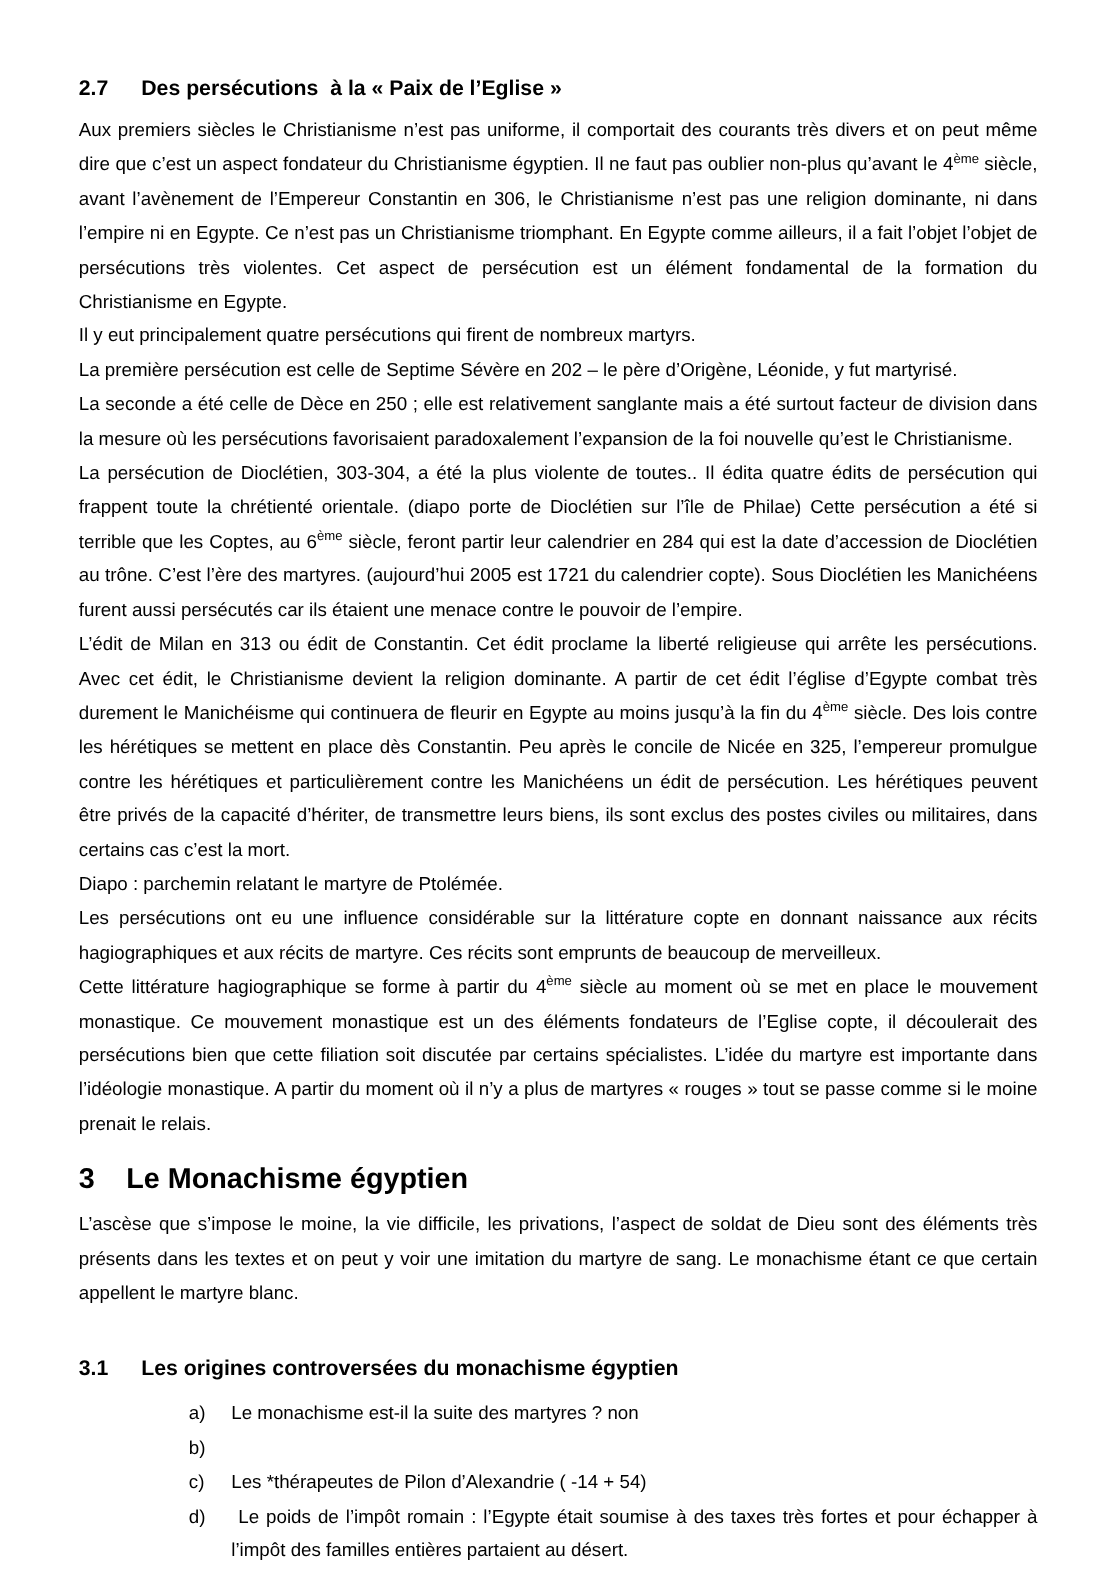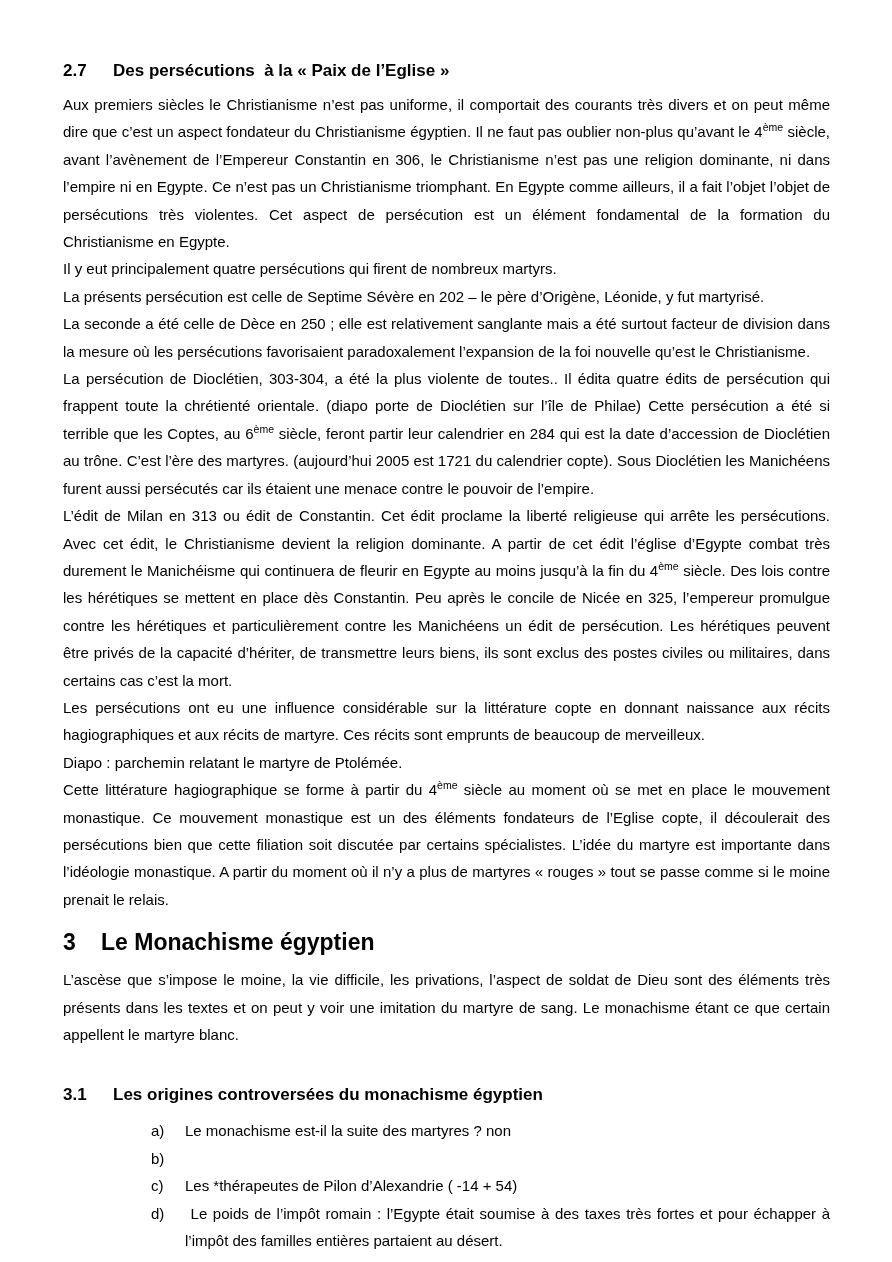--- a/index.html
+++ b/index.html
@@ -36,26 +36,26 @@
 <body>
 
 <div class="page">
   <div>
       <div class="h h2">
         <span class="hnum">2.7</span>
         <span class="htext">Des persécutions  à la « Paix de l’Eglise »</span>
       </div>
       <p class="para"><span>Aux premiers siècles le Christianisme n’est pas uniforme, il comportait des courants très divers et on peut même dire que c’est un aspect fondateur du Christianisme égyptien. Il ne faut pas oublier non-plus qu’avant le 4</span><sup class="sup">ème</sup><span> siècle, avant l’avènement de l’Empereur Constantin en 306, le Christianisme n’est pas une religion dominante, ni dans l’empire ni en Egypte. Ce n’est pas un Christianisme triomphant. En Egypte comme ailleurs, il a fait l’objet l’objet de persécutions très violentes. Cet aspect de persécution est un élément fondamental de la formation du Christianisme en Egypte.</span></p>
       <p class="para"><span>Il y eut principalement quatre persécutions qui firent de nombreux martyrs.</span></p>
-      <p class="para"><span>La présents persécution est celle de </span><span class="u">Septime Sévère en 202</span><span> – le père d’Origène, Léonide, y fut martyrisé.</span></p>
+      <p class="para"><span>La première persécution est celle de </span><span class="u">Septime Sévère en 202</span><span> – le père d’Origène, Léonide, y fut martyrisé.</span></p>
       <p class="para"><span>La seconde a été celle de </span><span class="u">Dèce en 250</span><span> ; elle est relativement sanglante mais a été surtout facteur de division dans la mesure où les persécutions favorisaient paradoxalement l’expansion de la foi nouvelle qu’est le Christianisme.</span></p>
       <p class="para"><span>La persécution de </span><span class="u">Dioclétien, 303-304</span><span>, a été la plus violente de toutes.. Il édita quatre édits de persécution qui frappent toute la chrétienté orientale. (diapo porte de Dioclétien sur l’île de Philae) Cette persécution a été si terrible que les Coptes, au 6</span><sup class="sup">ème</sup><span> siècle, feront partir leur calendrier en 284 qui est la date d’accession de Dioclétien au trône. C’est l’ère des martyres. (aujourd’hui 2005 est 1721 du calendrier copte). Sous Dioclétien les Manichéens furent aussi persécutés car ils étaient une menace contre le pouvoir de l’empire.</span></p>
       <p class="para"><span class="u">L’édit de Milan en 313</span><span> ou édit de Constantin. Cet édit proclame la liberté religieuse qui arrête les persécutions. Avec cet édit, le Christianisme devient la religion dominante. A partir de cet édit l’église d’Egypte combat très durement le Manichéisme qui continuera de fleurir en Egypte au moins jusqu’à la fin du 4</span><sup class="sup">ème</sup><span> siècle. Des lois contre les hérétiques se mettent en place dès Constantin. Peu après le concile de Nicée en 325, l’empereur promulgue contre les hérétiques et particulièrement contre les Manichéens un édit de persécution. Les hérétiques peuvent être privés de la capacité d’hériter, de transmettre leurs biens, ils sont exclus des postes civiles ou militaires, dans certains cas c’est la mort.</span></p>
+      <p class="para"><span>Diapo : parchemin relatant le martyre de Ptolémée.</span></p>
       <p class="para"><span>Les persécutions ont eu une influence considérable sur la littérature copte en donnant naissance aux récits hagiographiques et aux récits de martyre. Ces récits sont emprunts de beaucoup de merveilleux.</span></p>
-      <p class="para"><span>Diapo : parchemin relatant le martyre de Ptolémée.</span></p>
       <p class="para"><span>Cette littérature hagiographique se forme à partir du 4</span><sup class="sup">ème</sup><span> siècle au moment où se met en place le mouvement monastique. Ce mouvement monastique est un des éléments fondateurs de l’Eglise copte, il découlerait des persécutions bien que cette filiation soit discutée par certains spécialistes. L’idée du martyre est importante dans l’idéologie monastique. A partir du moment où il n’y a plus de martyres « rouges » tout se passe comme si le moine prenait le relais.</span></p>
       <div class="h h1">
         <span class="hnum">3</span>
         <span class="htext">Le Monachisme égyptien</span>
       </div>
       <p class="para"><span>L’ascèse que s’impose le moine, la vie difficile, les privations, l’aspect de soldat de Dieu sont des éléments très présents dans les textes et on peut y voir une imitation du martyre de sang. Le monachisme étant ce que certain appellent le martyre blanc.</span></p>
       <div class="h h2 sub">
         <span class="hnum">3.1</span>
         <span class="htext">Les origines controversées du monachisme égyptien</span>
       </div>

